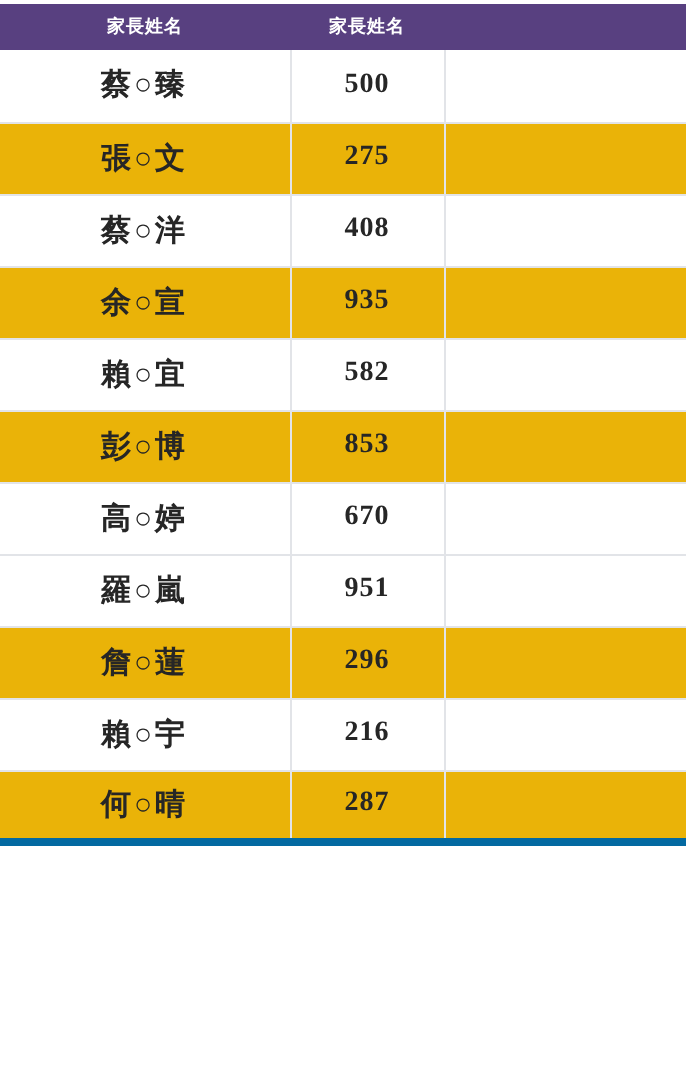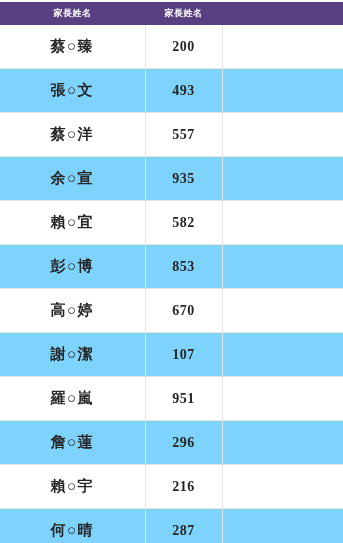--- a/index.html
+++ b/index.html
@@ -59,25 +59,25 @@
     height: 2px;
     background: #ffffff;
     width: 343px;
   }
 
   
   tbody tr {
     height: 36px;
   }
   tbody tr.row-odd  { background: #ffffff; }
-  tbody tr.row-even { background: #7dd3fc; }
+  tbody tr.row-even { background: #eab308; }
 
   tbody td {
     height: 36px;
-    padding: 12px 4px;
+    padding: 0 4px;
     box-sizing: border-box;
     text-align: center;
     vertical-align: middle;
     border-bottom: 1px solid #e2e4e8;
     border-right: 1px solid #e2e4e8;
     color: #262626;
     font-size: 15px;
     font-weight: bold;
     letter-spacing: 1px;
     white-space: nowrap;
@@ -117,56 +117,51 @@
     <thead>
       <tr class="header-row">
         <th class="col-name">家長姓名</th>
         <th class="col-phone">家長姓名</th>
         <th class="col-blank"></th>
       </tr>
     </thead>
     <tbody id="roster-body">
         <tr class="row-odd">
           <td class="cell-name">蔡○臻</td>
-          <td class="cell-phone">200</td>
+          <td class="cell-phone">500</td>
           <td class="cell-extra"></td>
         </tr>
         <tr class="row-even">
           <td class="cell-name">張○文</td>
-          <td class="cell-phone">493</td>
+          <td class="cell-phone">275</td>
           <td class="cell-extra"></td>
         </tr>
         <tr class="row-odd">
           <td class="cell-name">蔡○洋</td>
-          <td class="cell-phone">557</td>
+          <td class="cell-phone">408</td>
           <td class="cell-extra"></td>
         </tr>
         <tr class="row-even">
           <td class="cell-name">余○宣</td>
           <td class="cell-phone">935</td>
           <td class="cell-extra"></td>
         </tr>
         <tr class="row-odd">
           <td class="cell-name">賴○宜</td>
           <td class="cell-phone">582</td>
           <td class="cell-extra"></td>
         </tr>
         <tr class="row-even">
           <td class="cell-name">彭○博</td>
           <td class="cell-phone">853</td>
           <td class="cell-extra"></td>
         </tr>
         <tr class="row-odd">
           <td class="cell-name">高○婷</td>
           <td class="cell-phone">670</td>
-          <td class="cell-extra"></td>
-        </tr>
-        <tr class="row-even">
-          <td class="cell-name">謝○潔</td>
-          <td class="cell-phone">107</td>
           <td class="cell-extra"></td>
         </tr>
         <tr class="row-odd">
           <td class="cell-name">羅○嵐</td>
           <td class="cell-phone">951</td>
           <td class="cell-extra"></td>
         </tr>
         <tr class="row-even">
           <td class="cell-name">詹○蓮</td>
           <td class="cell-phone">296</td>

